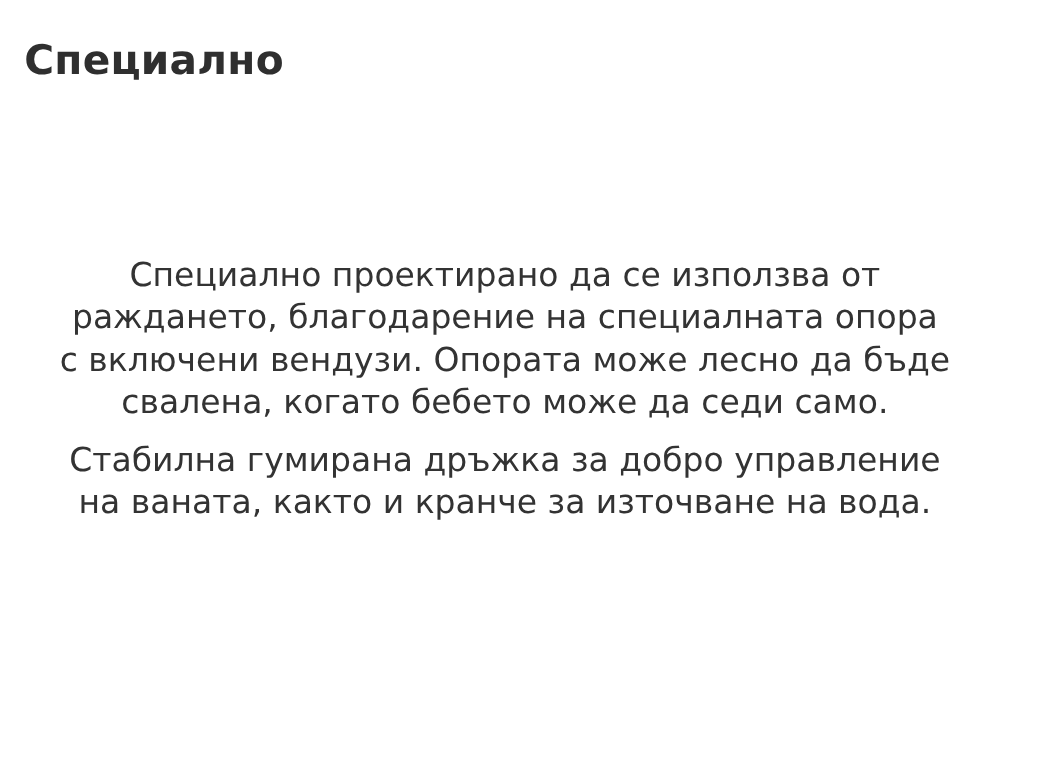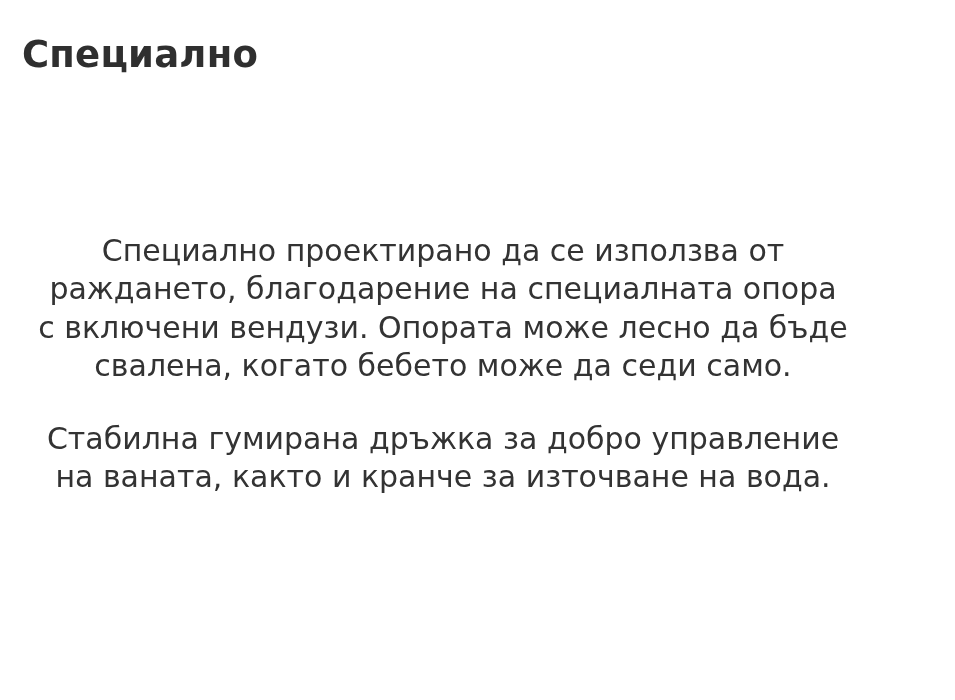--- a/index.html
+++ b/index.html
@@ -28,38 +28,38 @@
     top: 8px;
     font-size: 37px;
     font-weight: 700;
     letter-spacing: 0.2px;
     color: #2f2f2f;
     line-height: 1.2;
   }
 
   .description-body {
     position: absolute;
-    left: 0;
+    left: 16px;
     top: 232px;
     width: 886px;
     box-sizing: border-box;
     padding: 0 38px;
   }
 
   .paragraph {
     font-size: 30px;
     line-height: 1.28;
     text-align: center;
     color: #333333;
     margin: 0;
     font-weight: 400;
   }
 
   .paragraph + .paragraph {
-    margin-top: 34px;
+    margin-top: 14px;
   }
 </style>
 </head>
 <body>
 
 <div class="page">
 
   <h1 class="section-title">Специално</h1>
 
   <div class="description-body">

